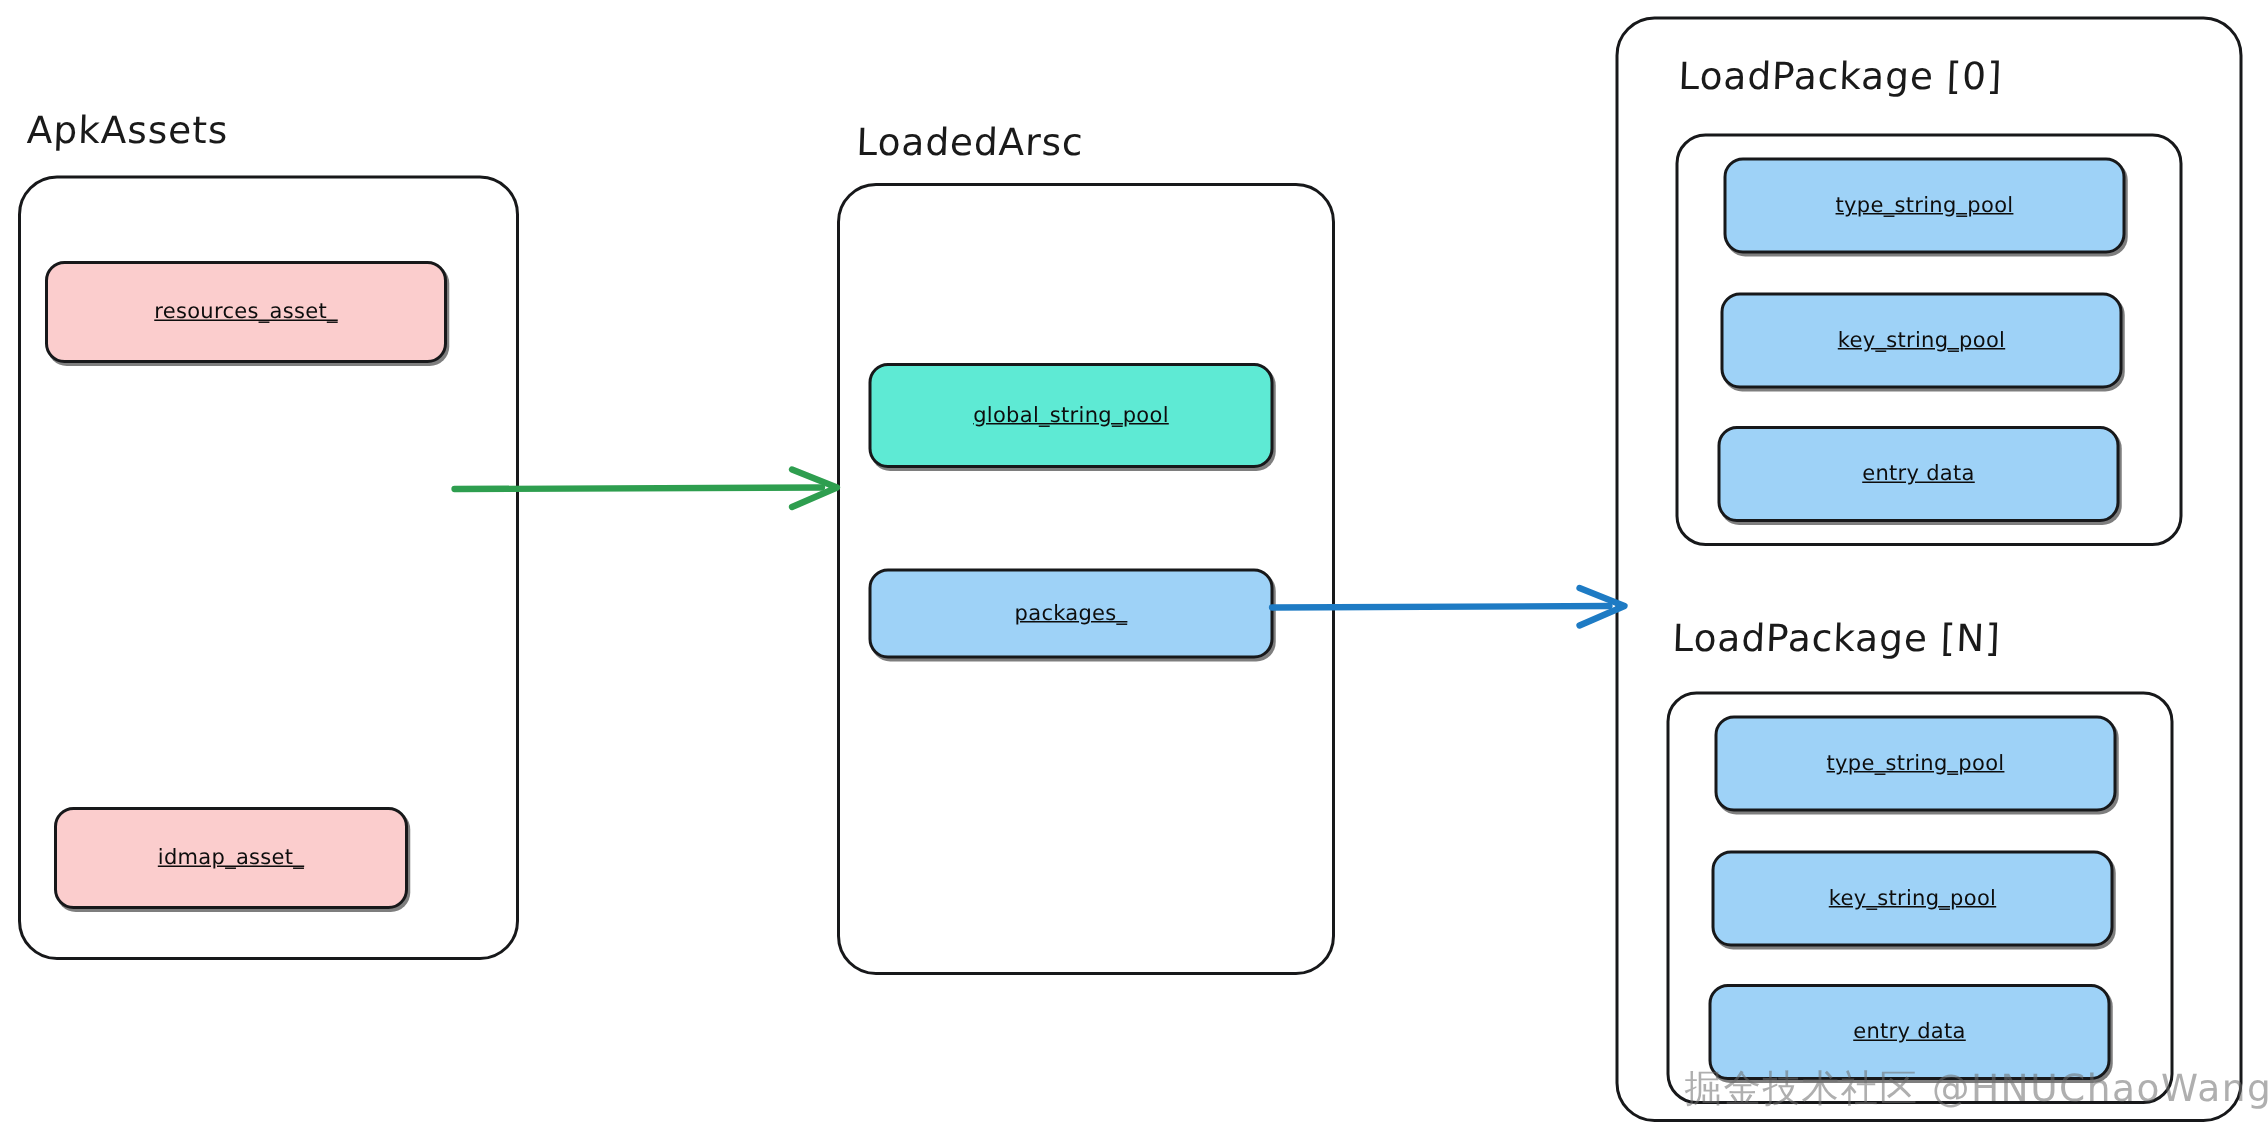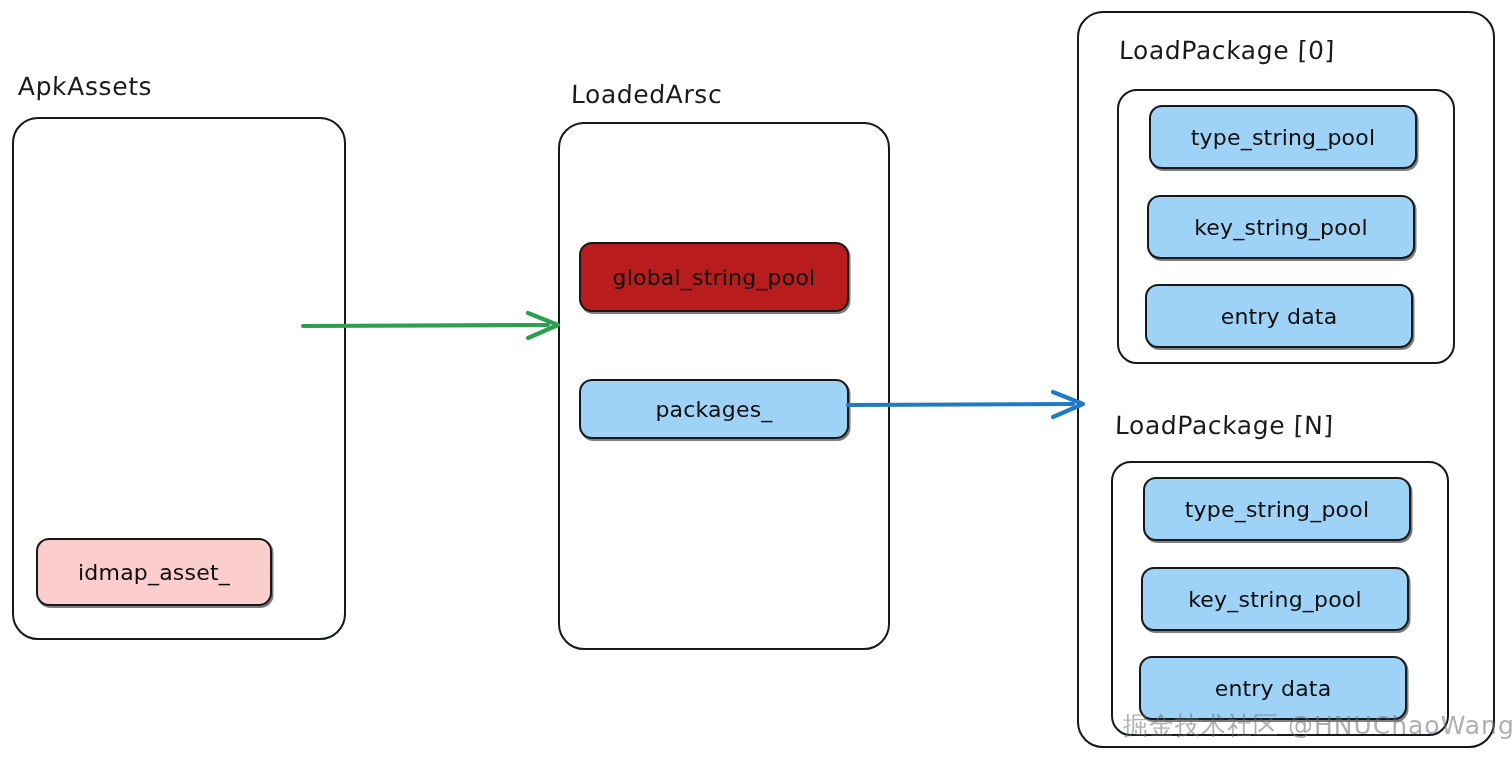--- a/index.html
+++ b/index.html
@@ -50,28 +50,29 @@
 
   
   .node {
     border: 2.4px solid #17181a;
     border-radius: 13px;
     display: flex;
     align-items: center;
     justify-content: center;
     text-align: center;
     font-family: "DejaVu Sans", sans-serif;
-    font-size: 22px;
+    font-size: 14px;
     color: #0d0d0d;
     letter-spacing: 0.2px;
     white-space: nowrap;
     box-shadow: 1.5px 2px 0 rgba(20,20,20,0.55);
+    text-decoration: underline;
   }
   .node.pink  { background: #fbcdcd; }
-  .node.green { background: #b91c1c; }
+  .node.green { background: #5eead4; }
   .node.blue  { background: #9ed2f7; }
 
   
   .arrow-svg { position: absolute; overflow: visible; }
 
   
   .watermark {
     font-family: "DejaVu Sans", sans-serif;
     font-size: 25px;
     color: rgba(110,110,110,0.55);
@@ -82,20 +83,21 @@
 </style>
 </head>
 <body>
 
 <div class="canvas">
 
   <div class="abs group-title" style="left:18px; top:72px;">ApkAssets</div>
 
   <div class="abs container-box" style="left:12px; top:117px; width:334px; height:523px;">
 
+    <div class="abs node pink" style="left:16px; top:55px; width:268px; height:68px;">resources_asset_</div>
 
 
 
     <div class="abs node pink" style="left:22px; top:407px; width:236px; height:68px;margin-top:12px;">idmap_asset_</div>
   </div>
 
   <div class="abs group-title" style="left:571px; top:80px;">LoadedArsc</div>
 
   <div class="abs container-box" style="left:558px; top:122px; width:332px; height:528px;">
 

